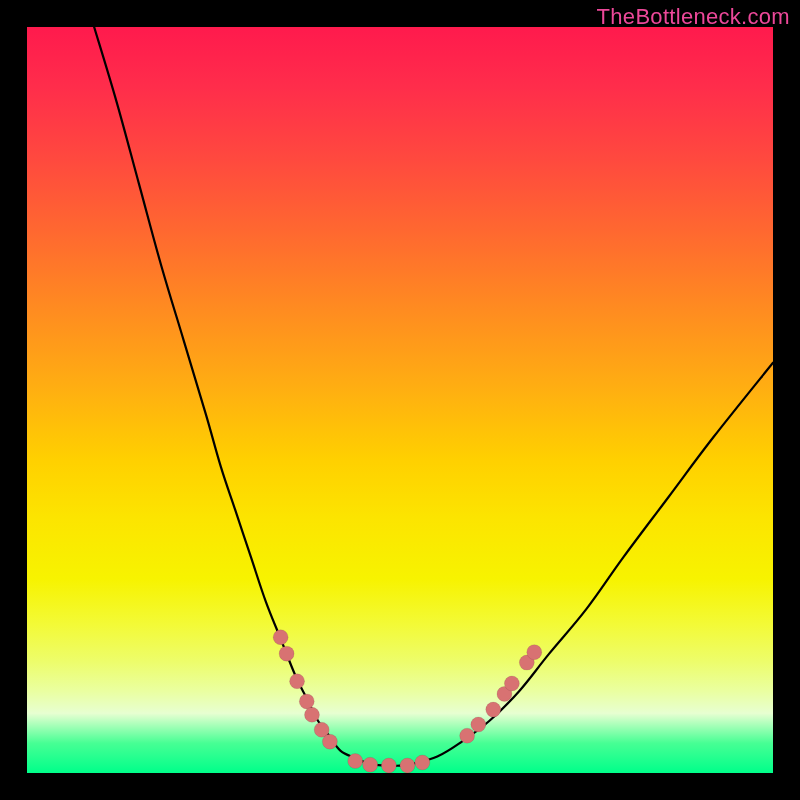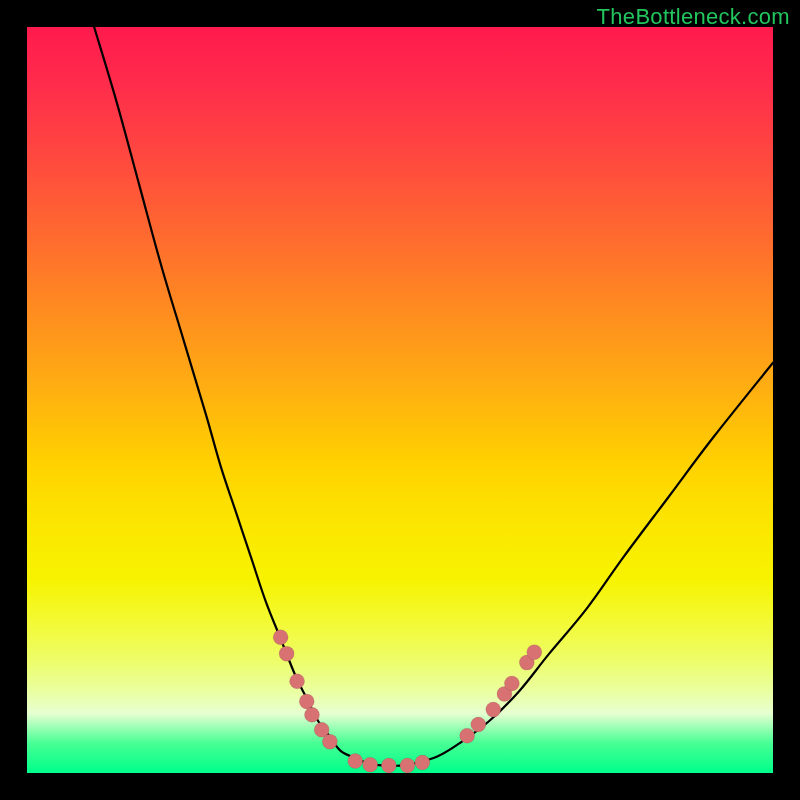--- a/index.html
+++ b/index.html
@@ -42,21 +42,21 @@
       #edfd6a 85%,
       #eaffa0 89%,
       #e7ffd1 92%,
       #47ff94 96%,
       #00ff8a 100%);
   }
   .attribution {
     position: absolute;
     top: 4px;
     right: 10px;
-    color: #22c55e;
+    color: #ec4899;
     font-size: 22px;
     font-weight: 500;
     letter-spacing: 0.3px;
   }
   svg.curve {
     position: absolute;
     left: 0; top: 0;
     width: 746px; height: 746px;
     overflow: visible;
   }

